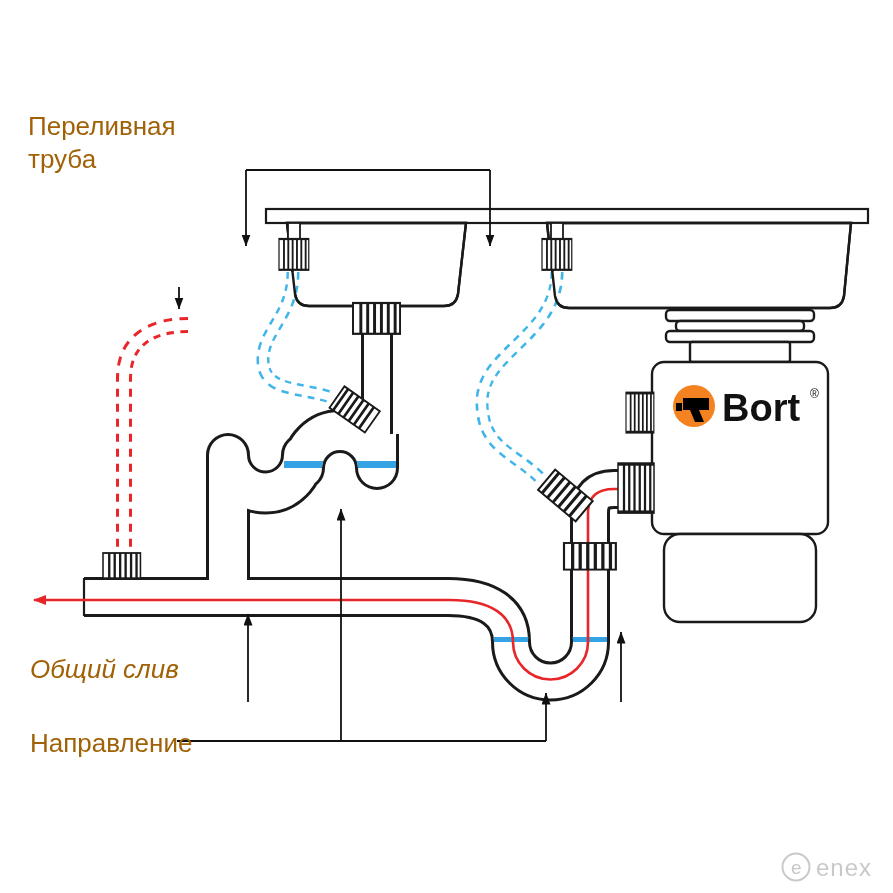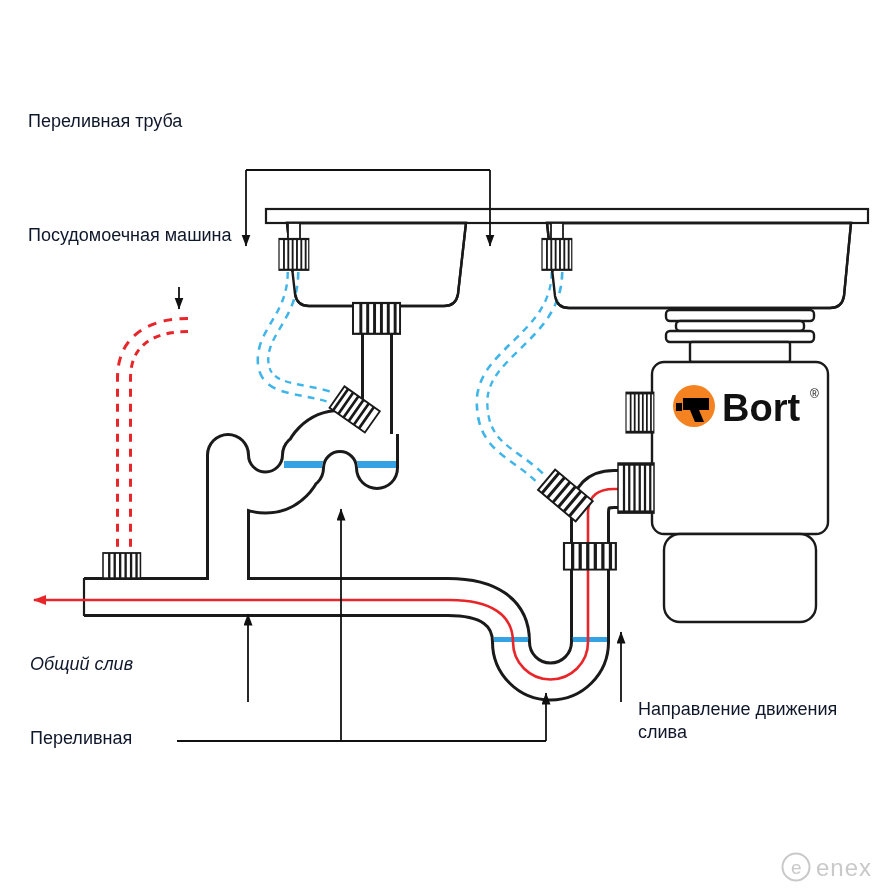--- a/index.html
+++ b/index.html
@@ -2,21 +2,21 @@
 <html><head>
 <meta charset="utf-8">
 <style>
   html,body{margin:0;padding:0;background:#ffffff;}
   .stage{
     position:relative;width:893px;height:893px;background:#ffffff;overflow:hidden;
     font-family:"Liberation Sans",sans-serif;
   }
   .stage svg{position:absolute;left:0;top:0;}
   .lbl{
-    position:absolute;font-size:18px;line-height:1.26;color:#0f172a;
+    position:absolute;font-size:26px;line-height:1.26;color:#a16207;
     font-family:"Liberation Sans",sans-serif;
   }
   .lbl-overflow{left:28px;top:110px;width:170px;}
   .lbl-dishwasher{left:28px;top:224px;width:210px;}
   .lbl-common{left:30px;top:653px;width:230px;font-style:italic;}
   .lbl-hydro{left:30px;top:727px;width:240px;}
   .lbl-flowdir{left:638px;top:698px;width:215px;}
 </style>
 </head>
 <body>
@@ -128,18 +128,16 @@
   </g>
 
   <g>
     <circle cx="796" cy="867" r="13.5" fill="none" stroke="#c9c9c9" stroke-width="2"></circle>
     <text x="791" y="874" font-size="19" fill="#c9c9c9">e</text>
     <text x="816" y="876" font-size="24" letter-spacing="1" fill="#c9c9c9">enex</text>
   </g>
 </svg>
 
 <div class="lbl lbl-overflow">Переливная труба</div>
-<div class="lbl lbl-dishwasher">Посудомоечная машина</div>
 <div class="lbl lbl-common">Общий слив</div>
-<div class="lbl lbl-hydro">Переливная</div>
-<div class="lbl lbl-flowdir">Направление движения слива</div>
+<div class="lbl lbl-hydro">Направление</div>
 
 </div>
 
 </body></html>

